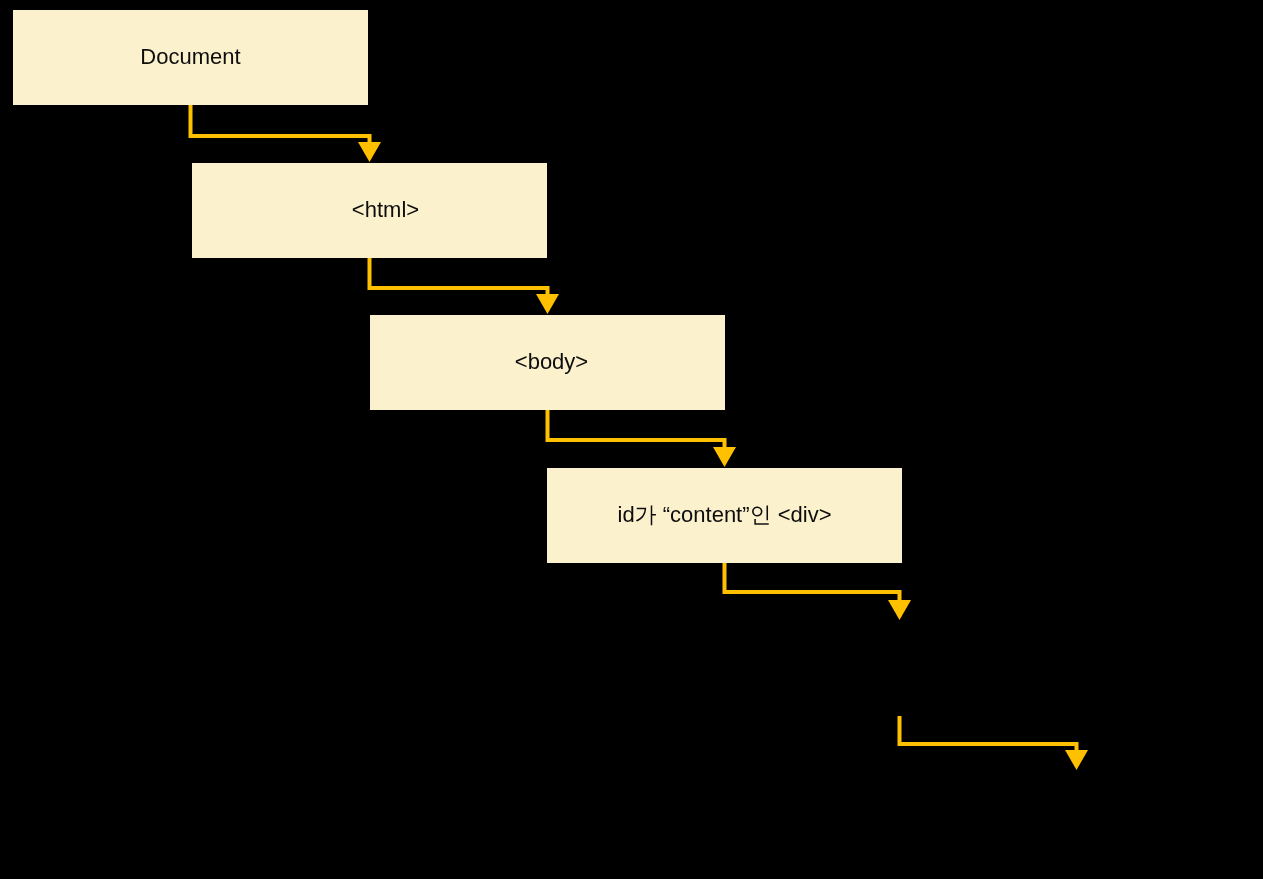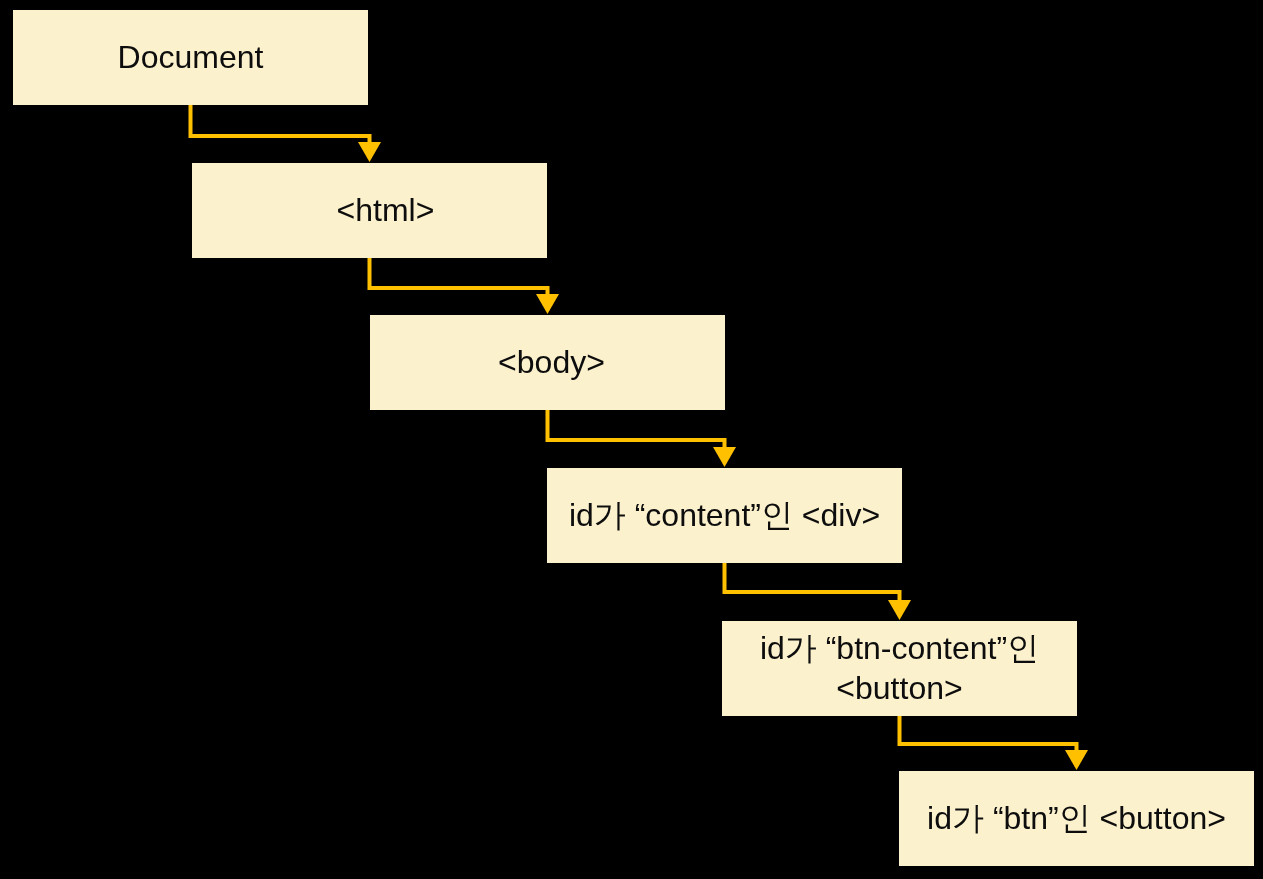--- a/index.html
+++ b/index.html
@@ -19,21 +19,21 @@
   .edges{position:absolute;left:0;top:0;width:1263px;height:879px;}
   .edge{stroke:var(--connector);stroke-width:4;fill:none;}
   .head{fill:var(--connector);stroke:none;}
   .node{
     position:absolute;
     width:355px;height:95px;
     background:var(--node-fill);
     color:var(--node-text);
     display:flex;align-items:center;justify-content:center;
     text-align:center;
-    font-size:32px;line-height:1.22;
+    font-size:22px;line-height:1.22;
     padding:0 12px;box-sizing:border-box;
     white-space:pre-wrap;
   }
   .n1{left:13px;top:10px;}
   .n2{left:192px;top:163px;padding-left:44px;}
   .n3{left:370px;top:315px;padding-left:20px;}
   .n4{left:547px;top:468px;}
   .n5{left:722px;top:621px;}
   .n6{left:899px;top:771px;}
 </style>
@@ -66,17 +66,15 @@
   </svg>
 
   <div class="node n1">Document</div>
 
   <div class="node n2">&lt;html&gt;</div>
 
   <div class="node n3">&lt;body&gt;</div>
 
   <div class="node n4">id가 “content”인 &lt;div&gt;</div>
 
-  <div class="node n5">id가 “btn-content”인 &lt;button&gt;</div>
 
-  <div class="node n6">id가 “btn”인 &lt;button&gt;</div>
 
 </div>
 
 </body></html>

